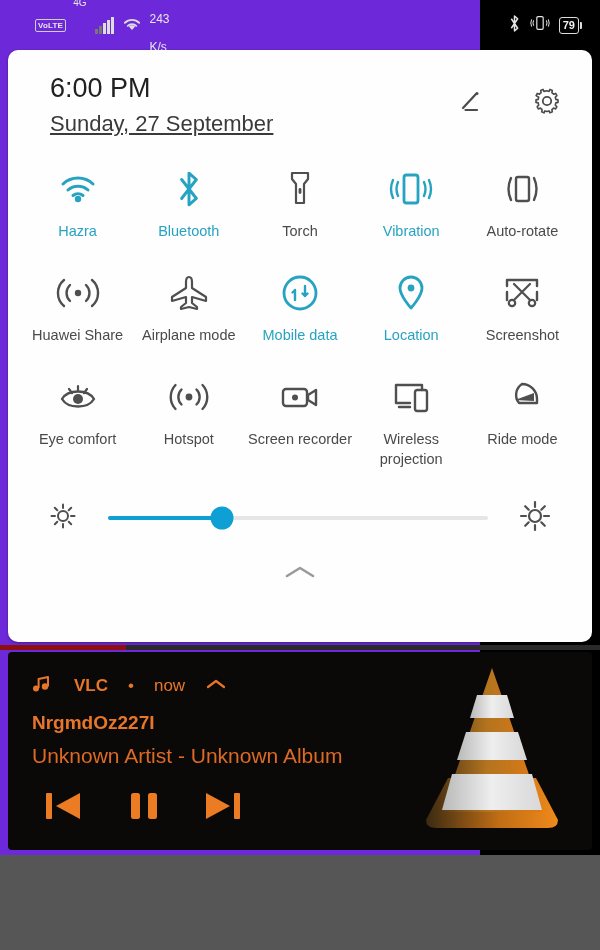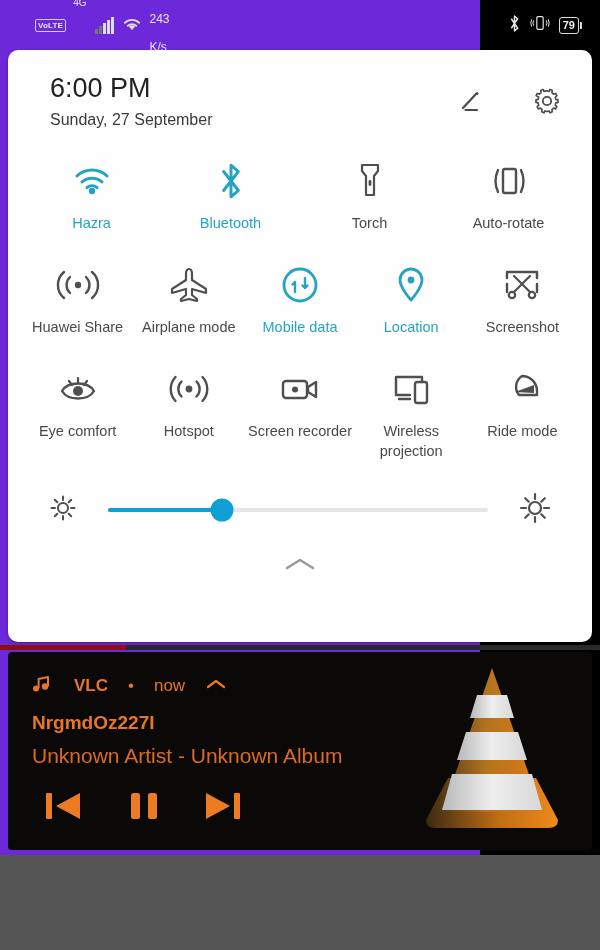--- a/index.html
+++ b/index.html
@@ -47,21 +47,21 @@
   .qs-panel {
     position: absolute; top: 50px; left: 8px; width: 584px; height: 592px;
     background: #fefefe; border-radius: 10px;
     box-shadow: 0 1px 3px rgba(0,0,0,.35);
   }
   .qs-header {
     display: flex; align-items: flex-start; justify-content: space-between;
     padding: 22px 30px 0 42px;
   }
   .qs-time { font-size: 27px; color: #212121; font-weight: normal; line-height: 33px; }
-  .qs-date { font-size: 16px; color: #3a3a3a; margin-top: 6px; }
+  .qs-date { font-size: 22px; color: #3a3a3a; margin-top: 6px; text-decoration: underline; }
   .qs-header-icons { display: flex; align-items: center; gap: 46px; padding-top: 14px; }
   .hdr-ico { width: 30px; height: 30px; cursor: pointer; }
 
   .qs-grid { padding: 24px 14px 0 14px; }
   .qs-row { display: flex; }
   .qs-tile {
     flex: 1; display: flex; flex-direction: column; align-items: center;
     cursor: pointer; padding-top: 6px;
   }
   .qs-tile .ico { height: 44px; display: flex; align-items: center; justify-content: center; }
@@ -216,20 +216,30 @@
         <div class="qs-tile">
           <span class="ico">
             <svg width="26" height="40" viewBox="0 0 26 40">
               <path d="M5 4 H21 V10 L17 15 V34 H9 V15 L5 10 Z" stroke="#4f4f4f" stroke-width="2.2" fill="none" stroke-linejoin="round"></path>
               <rect x="11.6" y="19" width="2.8" height="6" rx="1.4" fill="#4f4f4f"></rect>
             </svg>
           </span>
           <span class="lbl">Torch</span>
         </div>
 
+        <div class="qs-tile on">
+          <span class="ico">
+            <svg width="46" height="38" viewBox="0 0 46 38">
+              <rect x="16" y="5" width="14" height="28" rx="2.5" stroke="#27a3c2" stroke-width="2.8" fill="none"></rect>
+              <path d="M10 12 Q7 19 10 26 M5 10 Q1 19 5 28" stroke="#27a3c2" stroke-width="2.4" fill="none" stroke-linecap="round"></path>
+              <path d="M36 12 Q39 19 36 26 M41 10 Q45 19 41 28" stroke="#27a3c2" stroke-width="2.4" fill="none" stroke-linecap="round"></path>
+            </svg>
+          </span>
+          <span class="lbl">Vibration</span>
+        </div>
 
         <div class="qs-tile">
           <span class="ico">
             <svg width="44" height="38" viewBox="0 0 44 38">
               <rect x="16" y="7" width="13" height="24" rx="2" stroke="#4f4f4f" stroke-width="2.4" fill="none"></rect>
               <path d="M11 8 Q6 19 11 30" stroke="#4f4f4f" stroke-width="2.4" fill="none" stroke-linecap="round"></path>
               <path d="M34 8 Q39 19 34 30" stroke="#4f4f4f" stroke-width="2.4" fill="none" stroke-linecap="round"></path>
             </svg>
           </span>
           <span class="lbl">Auto-rotate</span>

